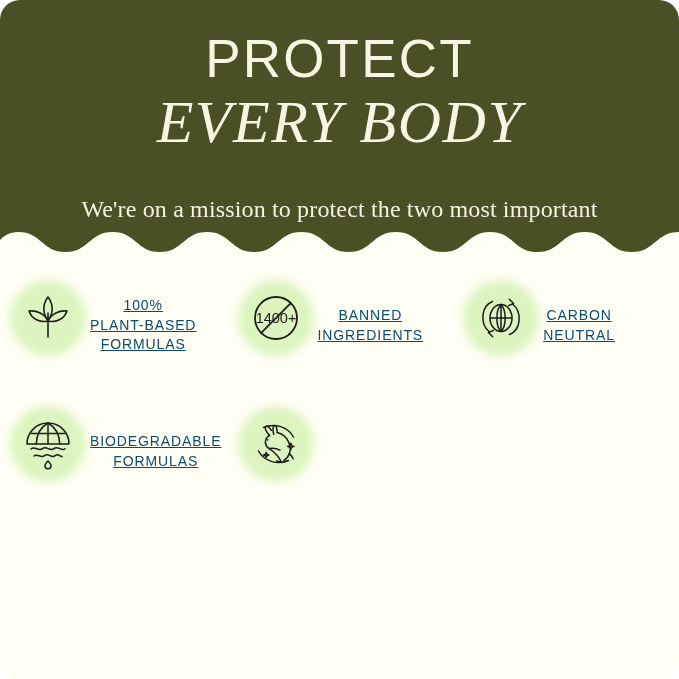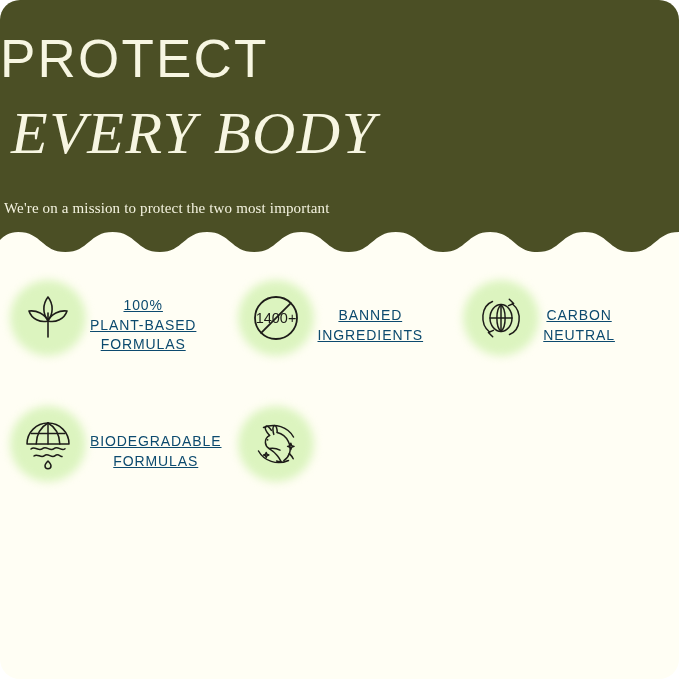--- a/index.html
+++ b/index.html
@@ -38,49 +38,50 @@
     width: 679px;
     height: 262px;
   }
   .hero-bg svg { display: block; width: 679px; height: 262px; }
 
   .hero-inner {
     position: absolute;
     left: 0;
     top: 0;
     width: 679px;
+    text-align: center;
   }
 
   .title-1 {
     margin: 0;
     padding-top: 32px;
     font-family: "Liberation Sans", sans-serif;
     font-weight: 400;
     font-size: 53px;
     line-height: 1.03;
     letter-spacing: 2.2px;
     color: #F7F6E2;
   }
   .title-2 {
-    margin: 11px;
+    margin: 0;
     padding-top: 4px;
     font-family: "Liberation Serif", serif;
     font-style: italic;
     font-weight: 400;
     font-size: 60px;
     line-height: 1.05;
     letter-spacing: 1.5px;
     color: #F7F6E2;
   }
   .subtitle {
-    margin: 4px;
+    margin: 16px;
     padding-top: 22px;
     font-family: "Liberation Serif", serif;
     font-weight: 400;
-    font-size: 15px;
+    font-size: 24px;
     line-height: 1.45;
     letter-spacing: 0.15px;
     color: #F4F3E0;
   }
   .subtitle .sub-line { display: block; }
 
   
   .features {
     position: absolute;
     left: 0;

